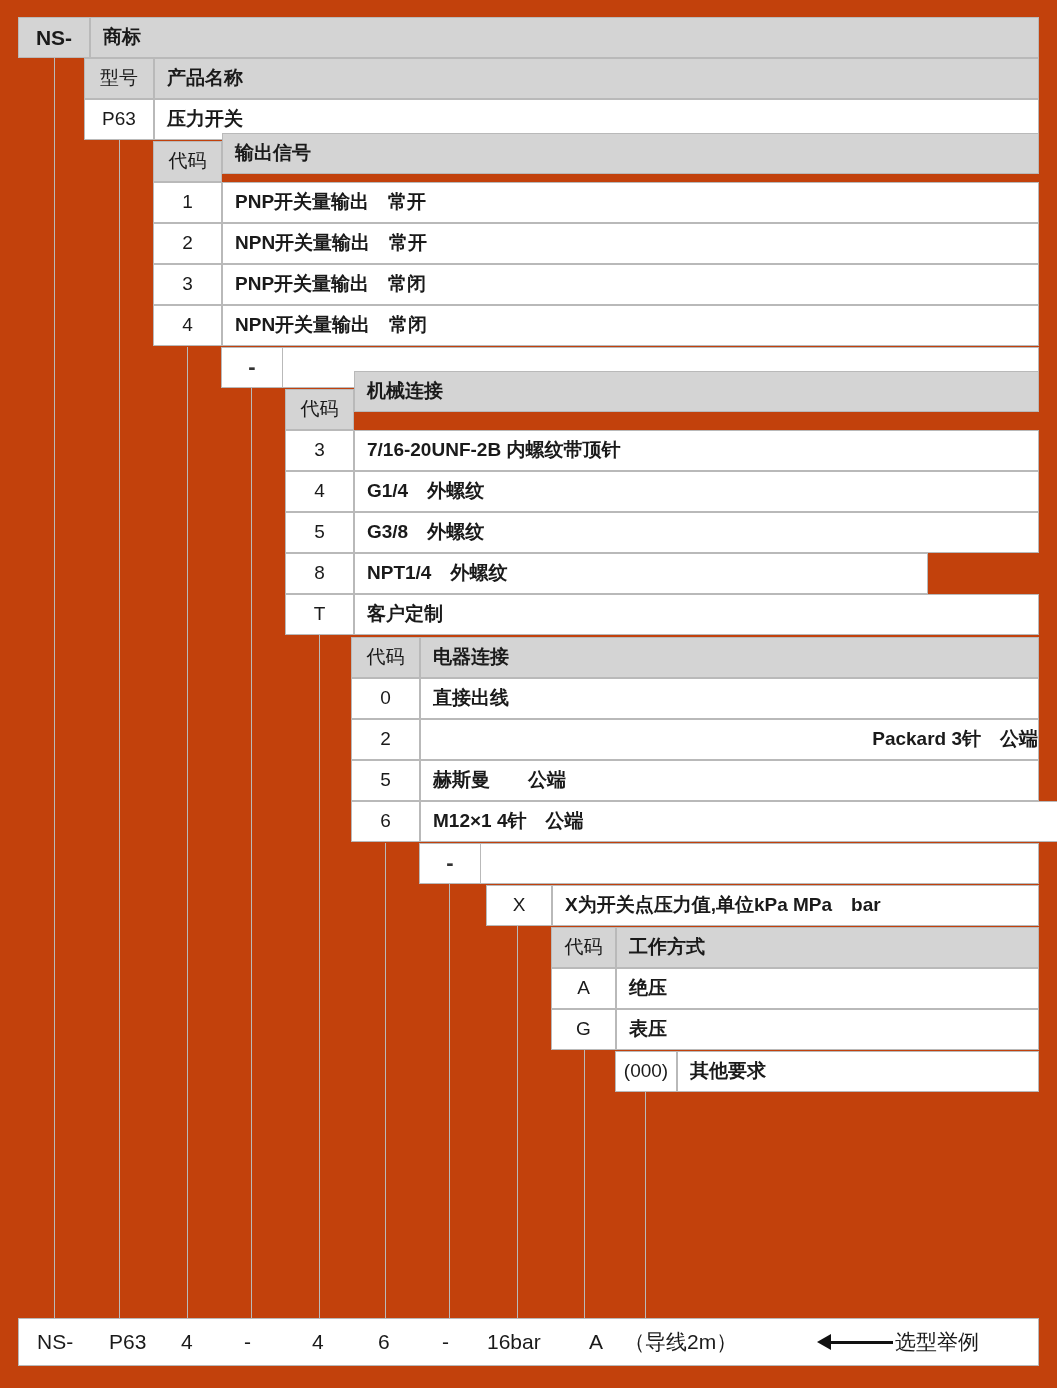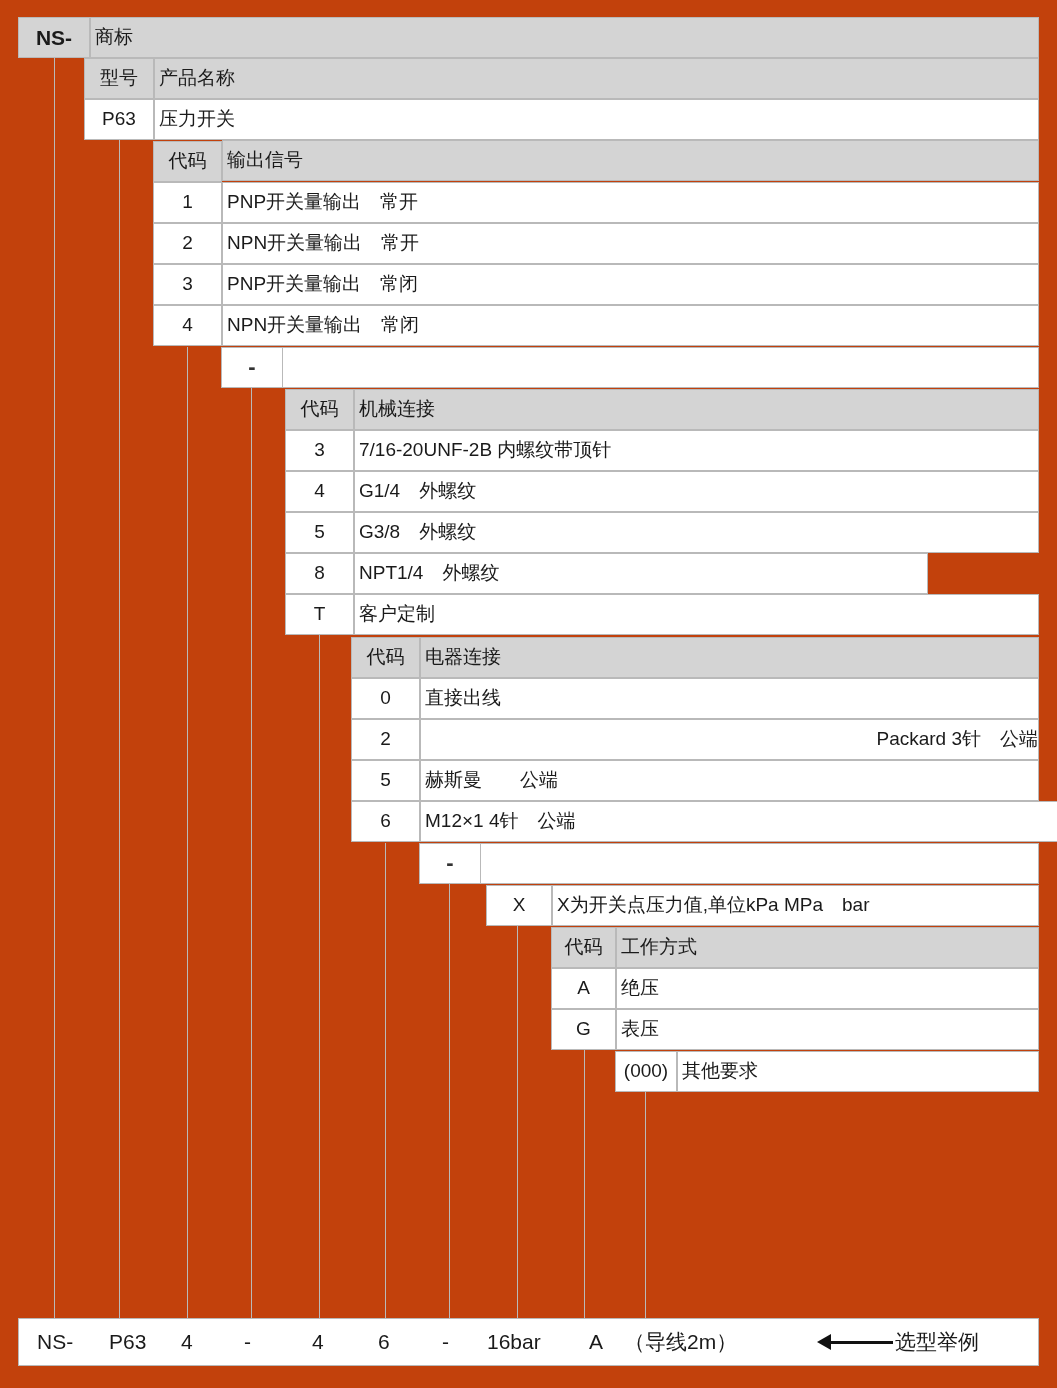--- a/index.html
+++ b/index.html
@@ -22,21 +22,21 @@
     border: 1px solid #b9b9b9;
     background: #ffffff;
     display: flex;
     align-items: center;
     font-size: 19px;
     color: #1a1a1a;
     line-height: 1.1;
   }
   .cell.header { background: #d4d4d4; }
   .cell.code { justify-content: center; }
-  .cell.label { padding-left: 4px; }
+  .cell.label { padding-left: 12px; font-weight: bold; }
   .cell.tag {
     background: #d4d4d4;
     font-weight: bold;
     justify-content: center;
     font-size: 21px;
   }
   .cell.dash {
     justify-content: center;
     font-size: 22px;
     font-weight: bold;
@@ -119,21 +119,21 @@
   <div class="cell code" style="left:84px; top:99px; width:70px; height:41px;">
     <span>P63</span>
   </div>
   <div class="cell label" style="left:154px; top:99px; width:885px; height:41px;">
     <span>压力开关</span>
   </div>
 
   <div class="cell header code" style="left:153px; top:141px; width:69px; height:41px;">
     <span>代码</span>
   </div>
-  <div class="cell header label" style="left:222px; top:140px; width:817px; height:41px;">
+  <div class="cell header label" style="left:222px; top:133px; width:817px; height:41px;">
     <span>输出信号</span>
   </div>
 
   <div class="cell code" style="left:153px; top:182px; width:69px; height:41px;">
     <span>1</span>
   </div>
   <div class="cell label" style="left:222px; top:182px; width:817px; height:41px;">
     <span class="sub">PNP开关量输出　常开</span>
   </div>
 
@@ -159,21 +159,21 @@
   </div>
 
   <div class="cell dash" style="left:221px; top:347px; width:62px; height:41px;">
     <span>-</span>
   </div>
   <div class="cell" style="left:283px; top:347px; width:756px; height:41px; border-left:none;"></div>
 
   <div class="cell header code" style="left:285px; top:389px; width:69px; height:41px;">
     <span>代码</span>
   </div>
-  <div class="cell header label" style="left:354px; top:389px; width:685px; height:41px;">
+  <div class="cell header label" style="left:354px; top:371px; width:685px; height:41px;">
     <span>机械连接</span>
   </div>
 
   <div class="cell code" style="left:285px; top:430px; width:69px; height:41px;">
     <span>3</span>
   </div>
   <div class="cell label" style="left:354px; top:430px; width:685px; height:41px;">
     <span class="sub">7/16-20UNF-2B  内螺纹带顶针</span>
   </div>
 

